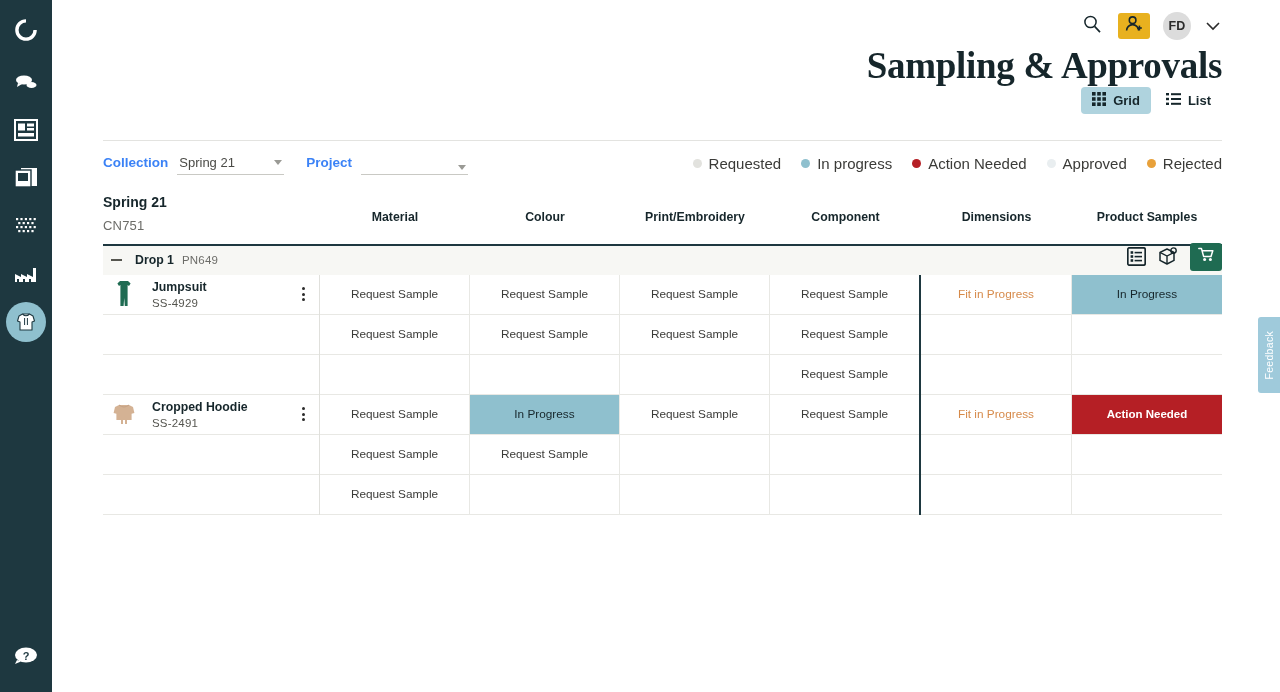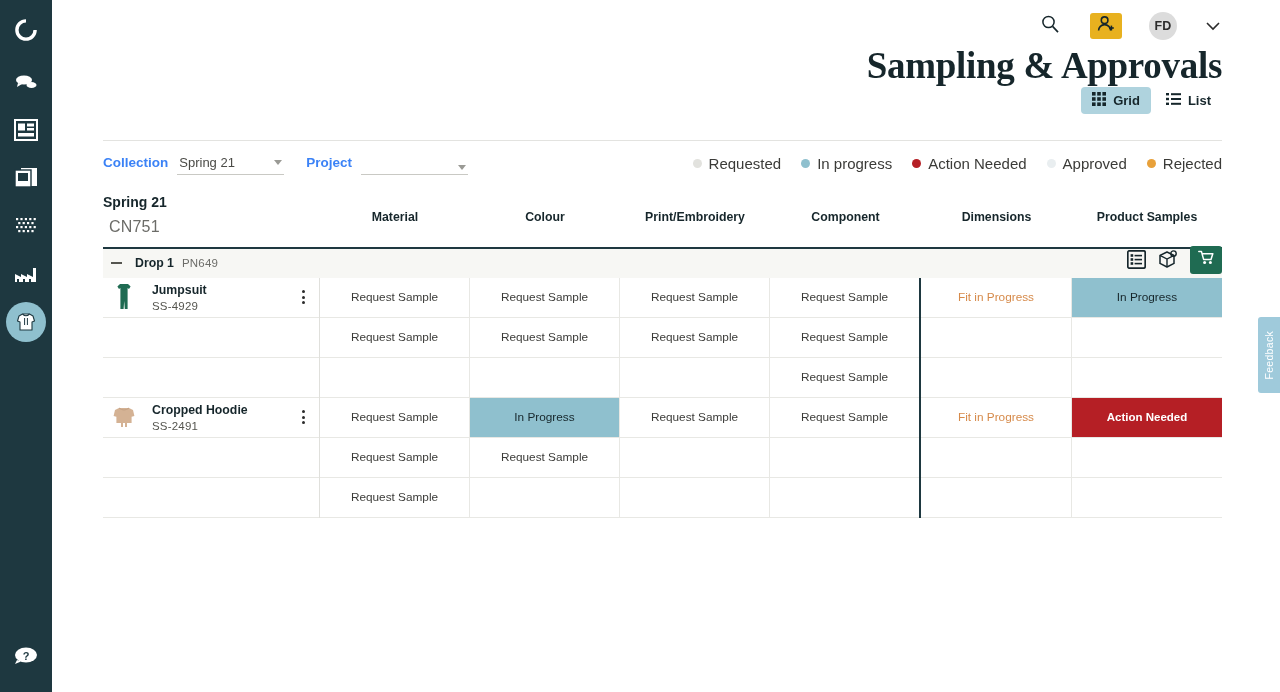--- a/index.html
+++ b/index.html
@@ -34,21 +34,21 @@
   .main {
     flex: 1 1 auto; height: 692px;
     background: #FFFFFF;
     position: relative;
     padding: 0 58px 0 51px;
   }
 
   
   .topbar {
     height: 44px; display: flex; align-items: center; justify-content: flex-end;
-    gap: 27px; padding-top: 8px;
+    gap: 13px; padding-top: 8px;
   }
   .icon-btn { cursor: pointer; display: flex; align-items: center; justify-content: center; }
   .search-btn { width: 26px; height: 26px; }
   .adduser-btn {
     width: 32px; height: 26px; background: #E8B11F; border-radius: 3px;
     display: flex; align-items: center; justify-content: center;
   }
   .avatar {
     width: 28px; height: 28px; border-radius: 50%;
     background: #DCDCDC; color: #2B2B2B;
@@ -95,21 +95,21 @@
     display: flex; align-items: center; gap: 20px;
   }
   .lg { display: flex; align-items: center; gap: 7px; }
   .dot { width: 9px; height: 9px; border-radius: 50%; }
   .lg span { font-size: 15px; color: #3B3B38; }
 
   
   .gridhead { display: flex; align-items: flex-start; margin-top: 19px; }
   .coll { width: 217px; flex: 0 0 217px; }
   .coll-name { font-size: 14px; font-weight: 700; color: #16262B; }
-  .coll-code { font-size: 16px; color: #6C6C68; margin-top: 8px; letter-spacing: .2px; margin-left: 6px; }
+  .coll-code { font-size: 13px; color: #6C6C68; margin-top: 8px; letter-spacing: .2px; }
   .colhead { flex: 1 1 auto; display: flex; padding-top: 16px; align-items: center; }
   .ch { text-align: center; font-size: 12.3px; font-weight: 700; color: #16262B; }
 
   
   .c-material { width: 150px; flex: 0 0 150px; }
   .c-colour { width: 150px; flex: 0 0 150px; }
   .c-print { width: 150px; flex: 0 0 150px; }
   .c-comp { width: 151px; flex: 0 0 151px; }
   .c-dim { width: 151px; flex: 0 0 151px; }
   .c-samples { width: 150px; flex: 0 0 150px; }

